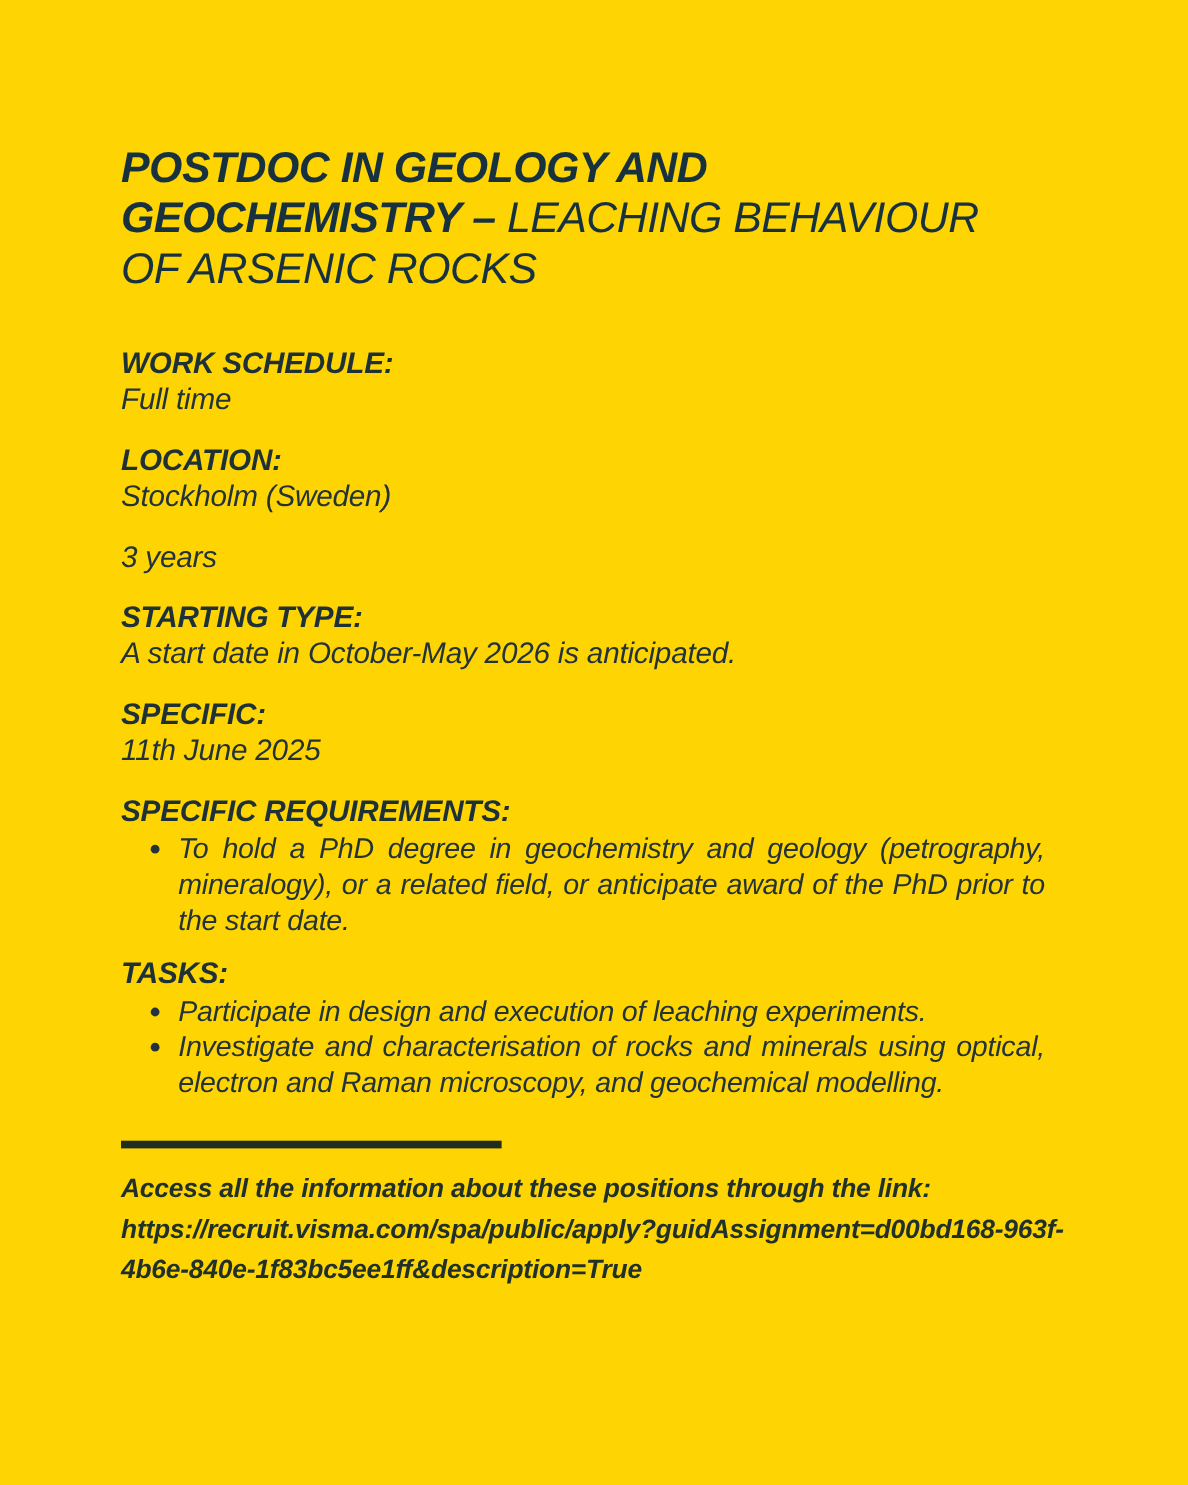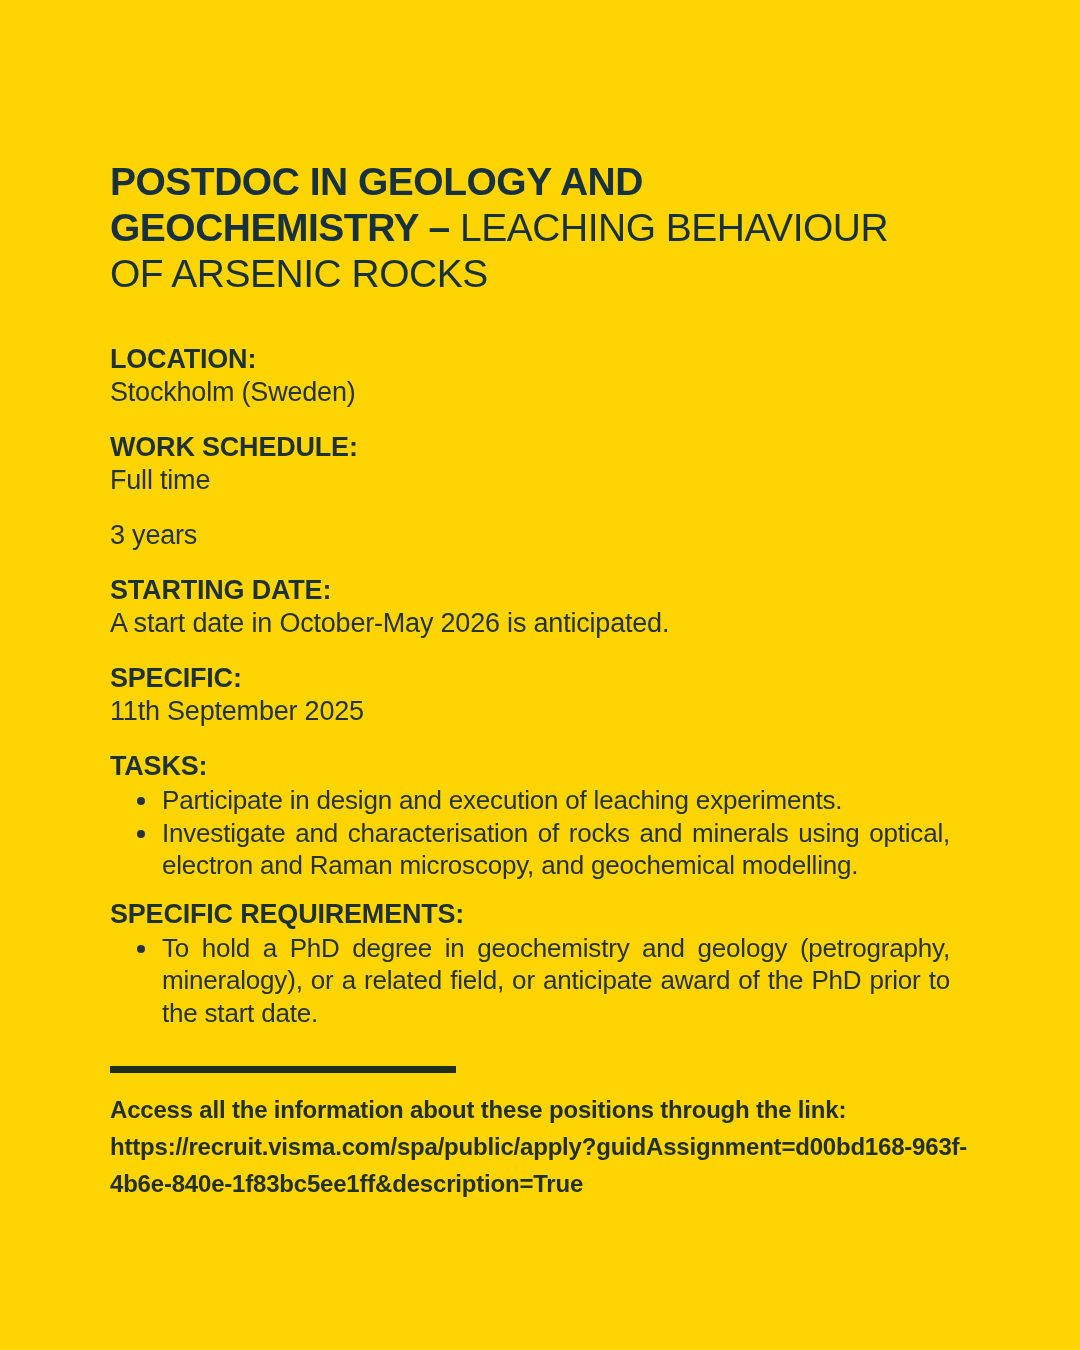--- a/index.html
+++ b/index.html
@@ -15,23 +15,24 @@
   }
   .poster {
     position: relative;
     width: 1080px;
     height: 1350px;
     background: #FED402;
   }
   .content {
     position: absolute;
     left: 110px;
-    top: 159px;
+    top: 130px;
     width: 840px;
     color: #1E3238;
+    font-style: italic;
   }
   .title {
     margin: 0 0 46px 0;
     font-size: 39px;
     line-height: 46px;
     letter-spacing: -0.5px;
     color: #17323E;
     font-weight: 400;
   }
   .title .t-bold { font-weight: 700; }
@@ -96,56 +97,56 @@
 </style>
 </head>
 <body>
 
 <div class="poster">
   <div class="content">
 
     <h1 class="title"><span class="t-bold">POSTDOC IN GEOLOGY AND GEOCHEMISTRY</span><span class="t-bold"> – </span><span class="t-light">LEACHING BEHAVIOUR OF ARSENIC ROCKS</span></h1>
 
     <div class="info-section">
-      <span class="info-label">LOCATION:</span>
-      <span class="info-value">Stockholm (Sweden)</span>
+      <span class="info-label">WORK SCHEDULE:</span>
+      <span class="info-value">Full time</span>
     </div>
 
     <div class="info-section">
-      <span class="info-label">WORK SCHEDULE:</span>
-      <span class="info-value">Full time</span>
+      <span class="info-label">LOCATION:</span>
+      <span class="info-value">Stockholm (Sweden)</span>
     </div>
 
     <div class="info-section">
       <span class="info-value">3 years</span>
     </div>
 
     <div class="info-section">
-      <span class="info-label">STARTING DATE:</span>
+      <span class="info-label">STARTING TYPE:</span>
       <span class="info-value">A start date in October-May 2026 is anticipated.</span>
     </div>
 
 
     <div class="info-section">
       <span class="info-label">SPECIFIC:</span>
-      <span class="info-value">11th September 2025</span>
+      <span class="info-value">11th June 2025</span>
+    </div>
+
+    <div class="list-section">
+      <span class="info-label">SPECIFIC REQUIREMENTS:</span>
+      <ul class="bullets">
+        <li>To hold a PhD degree in geochemistry and geology (petrography, mineralogy), or a related field, or anticipate award of the PhD prior to the start date.</li>
+      </ul>
     </div>
 
     <div class="list-section">
       <span class="info-label">TASKS:</span>
       <ul class="bullets">
         <li>Participate in design and execution of leaching experiments.</li>
         <li>Investigate and characterisation of rocks and minerals using optical, electron and Raman microscopy, and geochemical modelling.</li>
-      </ul>
-    </div>
-
-    <div class="list-section">
-      <span class="info-label">SPECIFIC REQUIREMENTS:</span>
-      <ul class="bullets">
-        <li>To hold a PhD degree in geochemistry and geology (petrography, mineralogy), or a related field, or anticipate award of the PhD prior to the start date.</li>
       </ul>
     </div>
 
     <div class="divider"></div>
 
     <div class="footer">
       <p>Access all the information about these positions through the link:</p>
       <p class="url">https://recruit.visma.com/spa/public/apply?guidAssignment=d00bd168-963f-4b6e-840e-1f83bc5ee1ff&amp;description=True</p>
     </div>
 

